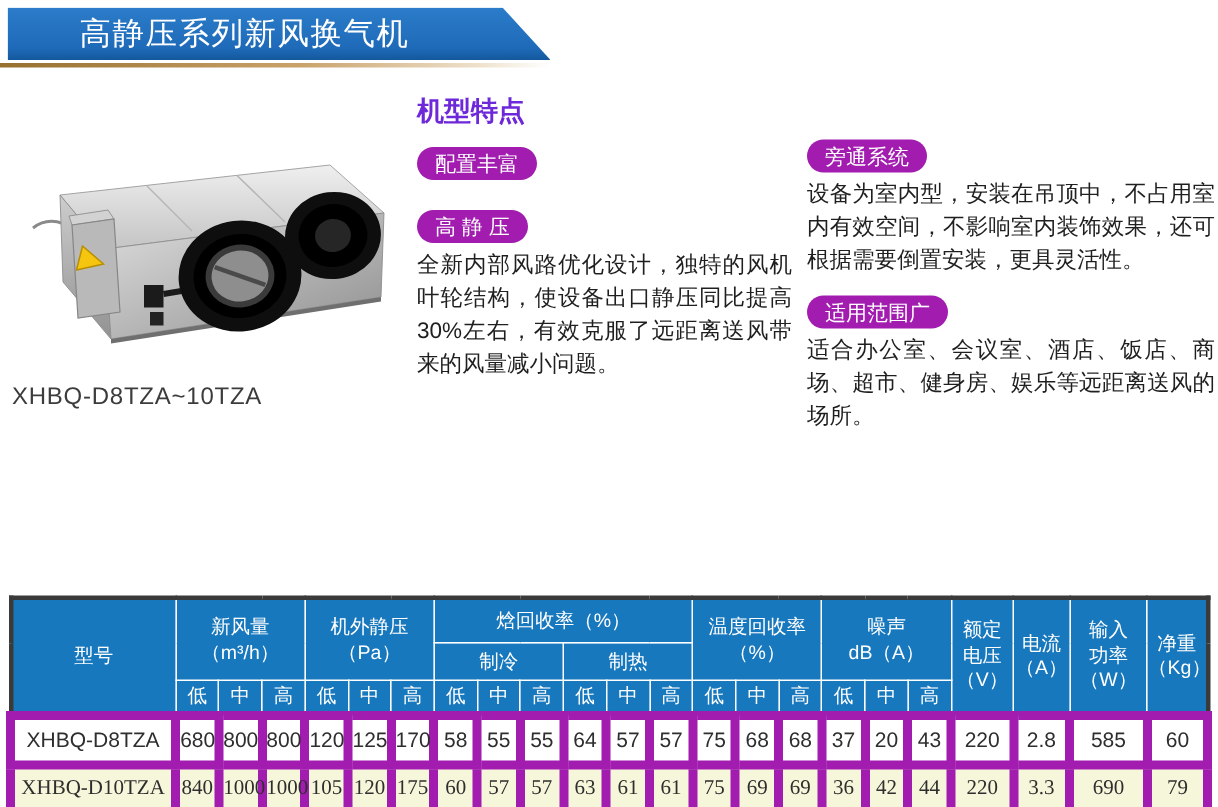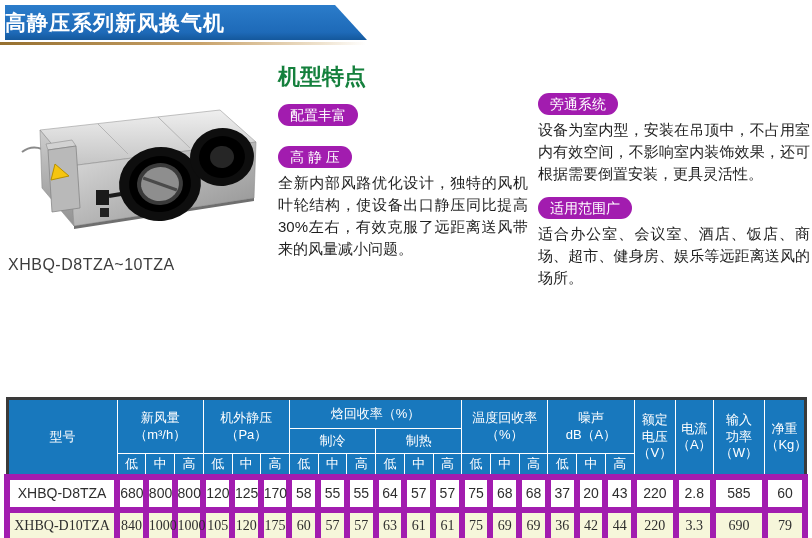--- a/index.html
+++ b/index.html
@@ -3,35 +3,35 @@
 <meta charset="utf-8">
 <style>
   html,body{margin:0;padding:0;background:#fff;}
   .page{position:relative;width:812px;height:538px;background:#fff;overflow:hidden;
         font-family:"Liberation Sans","DejaVu Sans",sans-serif;color:#222;}
 
   
   .banner{position:absolute;left:5px;top:5px;width:362px;height:35px;
           background:linear-gradient(180deg,#2b7cca 0%,#1e6ab8 78%,#14589c 100%);
           clip-path:polygon(0 0,calc(100% - 32px) 0,100% 100%,0 100%);}
-  .banner span{display:block;line-height:35px;padding-right:46px;
-          color:#fff;font-size:21px;font-weight:bold;letter-spacing:1px;}
+  .banner span{display:block;line-height:35px;text-align:center;padding-right:46px;
+          color:#fff;font-size:21px;font-weight:normal;letter-spacing:1px;}
   .gold-line{position:absolute;left:0;top:42px;width:366px;height:3px;
           background:linear-gradient(to right,#96702f,#c9a36b 55%,#efe3cf 88%,#fff);}
 
   
   .product-img{position:absolute;left:8px;top:100px;}
   .model-label{position:absolute;left:8px;top:256px;width:252px;text-align:left;
           font-size:16px;color:#3c3c3c;letter-spacing:.5px;}
 
   
   .feat-col{position:absolute;width:250px;}
   .col-left{left:278px;top:62px;}
   .col-right{left:538px;top:93px;width:272px;}
-  .feat-head{font-size:22px;font-weight:bold;color:#15803d;margin:0 0 12px 0;}
+  .feat-head{font-size:18px;font-weight:bold;color:#6d28d9;margin:0 0 12px 0;}
   .badge{display:inline-block;background:#a21caf;color:#fff;font-size:14px;font-weight:normal;
          line-height:22px;padding:0 12px;border-radius:12px;}
   .feat-text{font-size:15px;line-height:22px;color:#1f1f1f;margin:4px 0 0 0;text-align:justify;}
   .gap{height:20px;}
   .gap-sm{height:12px;}
 
   
   .spec{position:absolute;left:4px;top:397px;width:804px;border-collapse:collapse;
         table-layout:fixed;border:3px solid #3a3a3a;}
   .spec th{background:#1878bd;color:#fff;font-weight:normal;font-size:13px;

